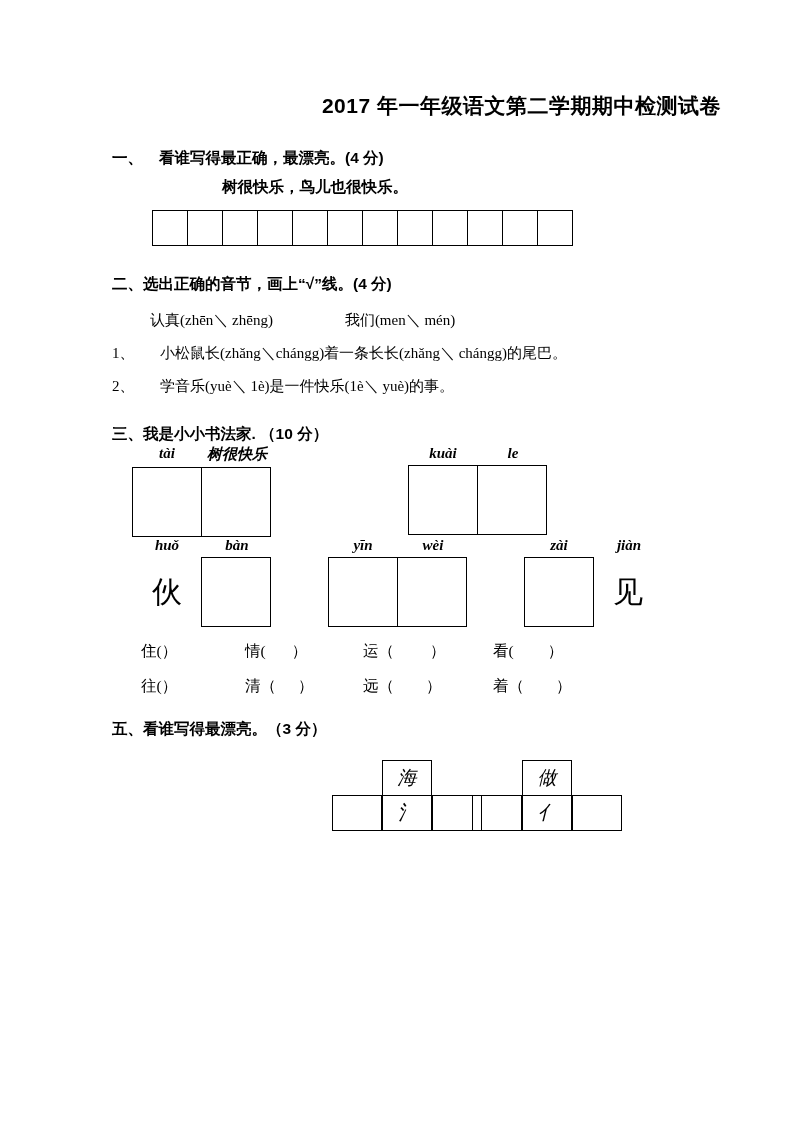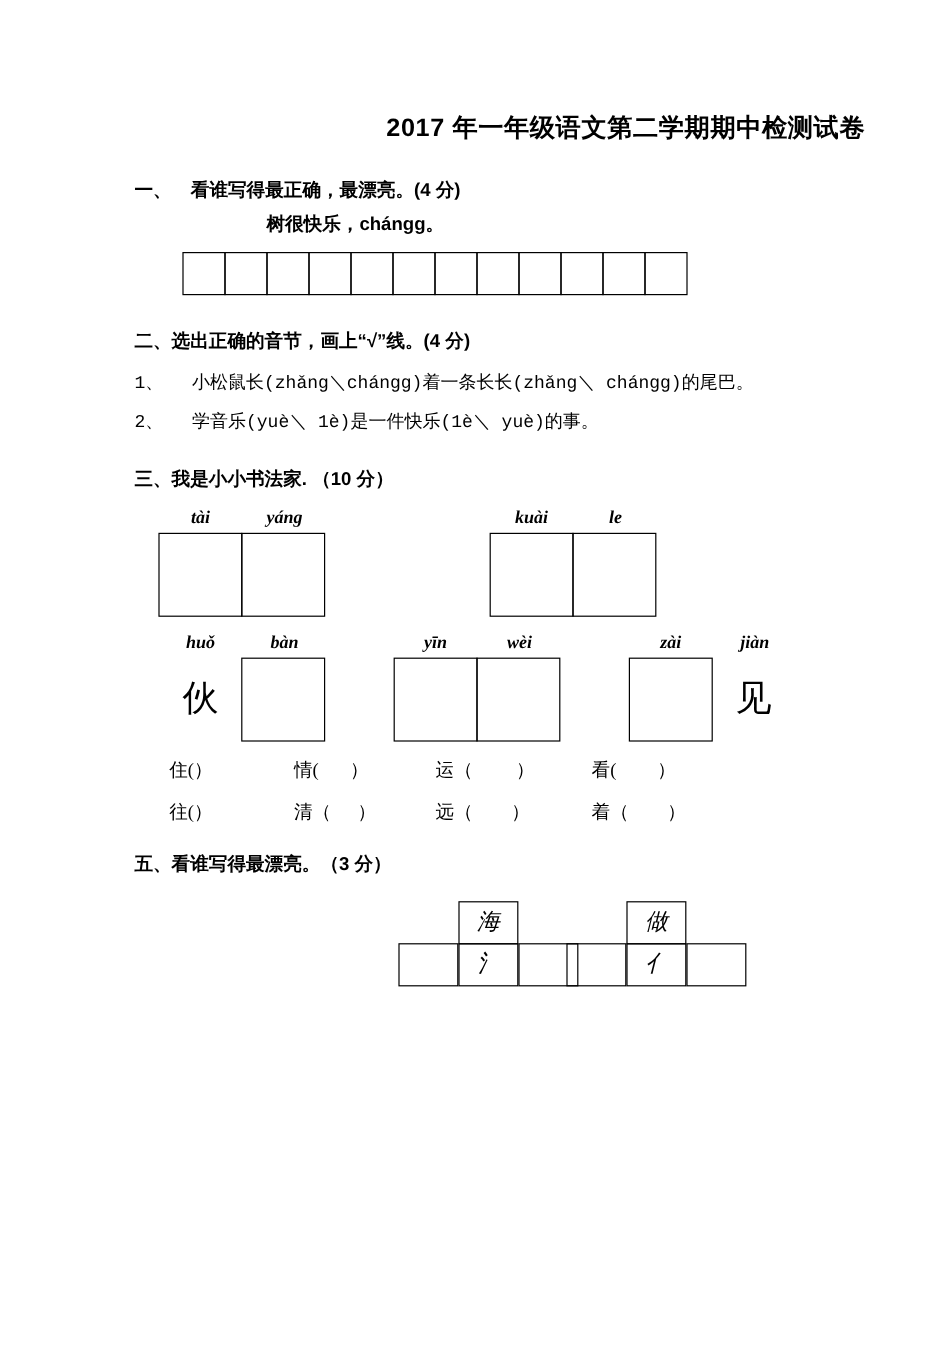--- a/index.html
+++ b/index.html
@@ -63,26 +63,26 @@
     font-size: 15px;
     margin-top: 16px;
     margin-left: 78px;
     font-family: "Liberation Serif", serif;
   }
   .pin-row .gap-lg { display: inline-block; width: 72px; }
   .num-row {
     font-size: 15px;
     margin-top: 14px;
     margin-left: 40px;
-    font-family: Liberation Mono, monospace;
+    font-family: Liberation Serif, serif;
   }
   .num-row .lead { display: inline-block; width: 48px; }
 
   .zi-block-row {
-    margin-top: 14px;
+    margin-top: 0;
     display: flex;
     margin-left: 60px;
   }
   .zi-group { margin-right: 0; }
   .zi-pin {
     display: flex;
     font-family: "Liberation Serif", serif;
     font-size: 15px;
     font-weight: bold;
     font-style: italic;
@@ -154,51 +154,54 @@
 </head>
 <body>
 
 <div class="page">
 
   <div class="title">2017 年一年级语文第二学期期中检测试卷</div>
 
   <div class="sec-head">
     <span>一、</span><span class="num-gap"></span><span>看谁写得最正确，最漂亮。(4 分)</span>
   </div>
-  <div class="sub-line">树很快乐，chángg。</div>
+  <div class="sub-line">树很快乐，鸟儿也很快乐。</div>
   <div class="grid-row">
     <div class="cell"></div>
     <div class="cell"></div>
     <div class="cell"></div>
     <div class="cell"></div>
     <div class="cell"></div>
     <div class="cell"></div>
     <div class="cell"></div>
     <div class="cell"></div>
     <div class="cell"></div>
     <div class="cell"></div>
     <div class="cell"></div>
     <div class="cell"></div>
   </div>
 
   <div class="sec-head">二、选出正确的音节，画上“√”线。(4 分)</div>
+  <div class="pin-row">
+    <span>认真(zhēn＼ zhēng)</span><span class="gap-lg"></span><span>我们(men＼ mén)</span>
+  </div>
   <div class="num-row">
     <span class="lead">1、</span><span>小松鼠长(zhǎng＼chángg)着一条长长(zhǎng＼ chángg)的尾巴。</span>
   </div>
   <div class="num-row">
     <span class="lead">2、</span><span>学音乐(yuè＼ 1è)是一件快乐(1è＼ yuè)的事。</span>
   </div>
 
   <div class="sec-head">三、我是小小书法家. （10 分）</div>
 
   <div class="zi-block-row">
     <div class="zi-group">
       <div class="zi-pin">
         <span>tài</span>
-        <span>yáng</span>
+        <span>树很快乐</span>
       </div>
       <div class="zi-boxes">
         <div class="zi-box">
             <span class="glyph"></span>
           </div>
         <div class="zi-box">
             <span class="glyph"></span>
           </div>
       </div>
     </div>

